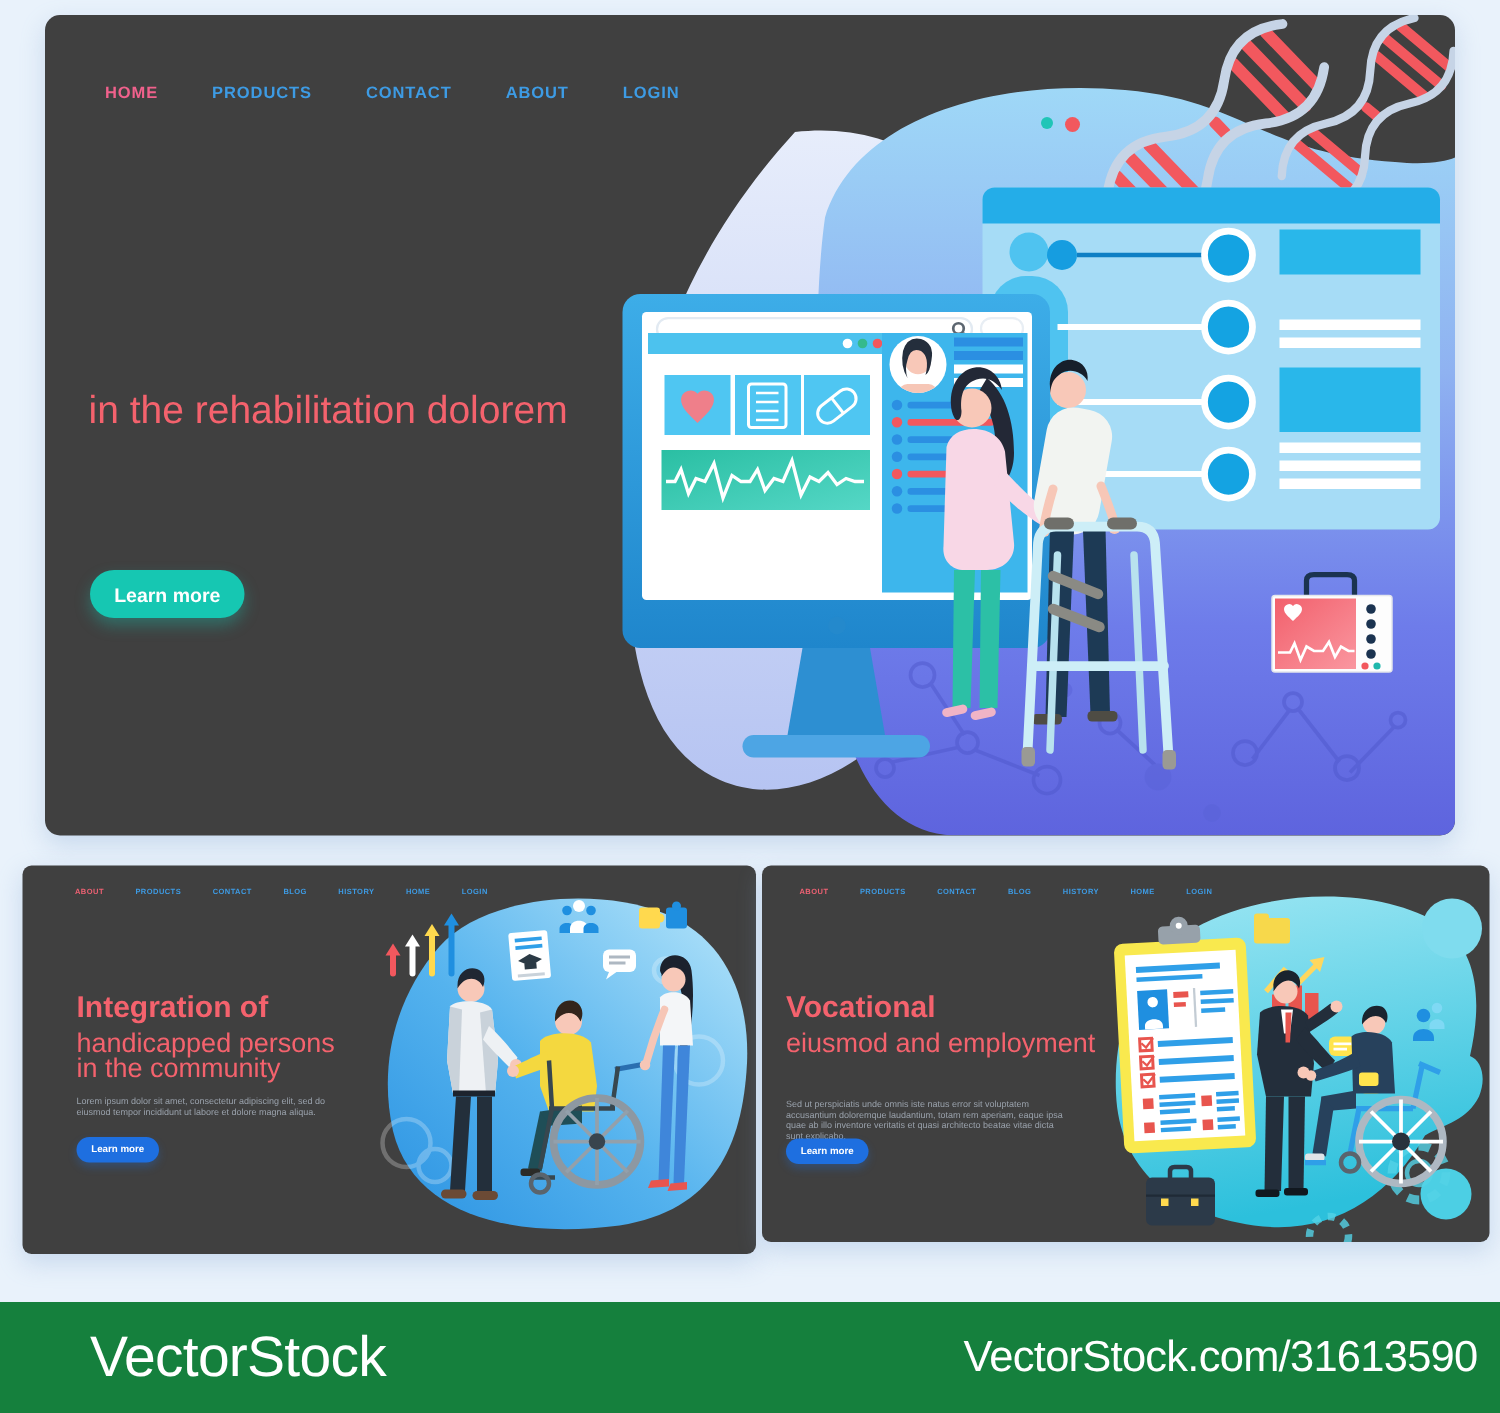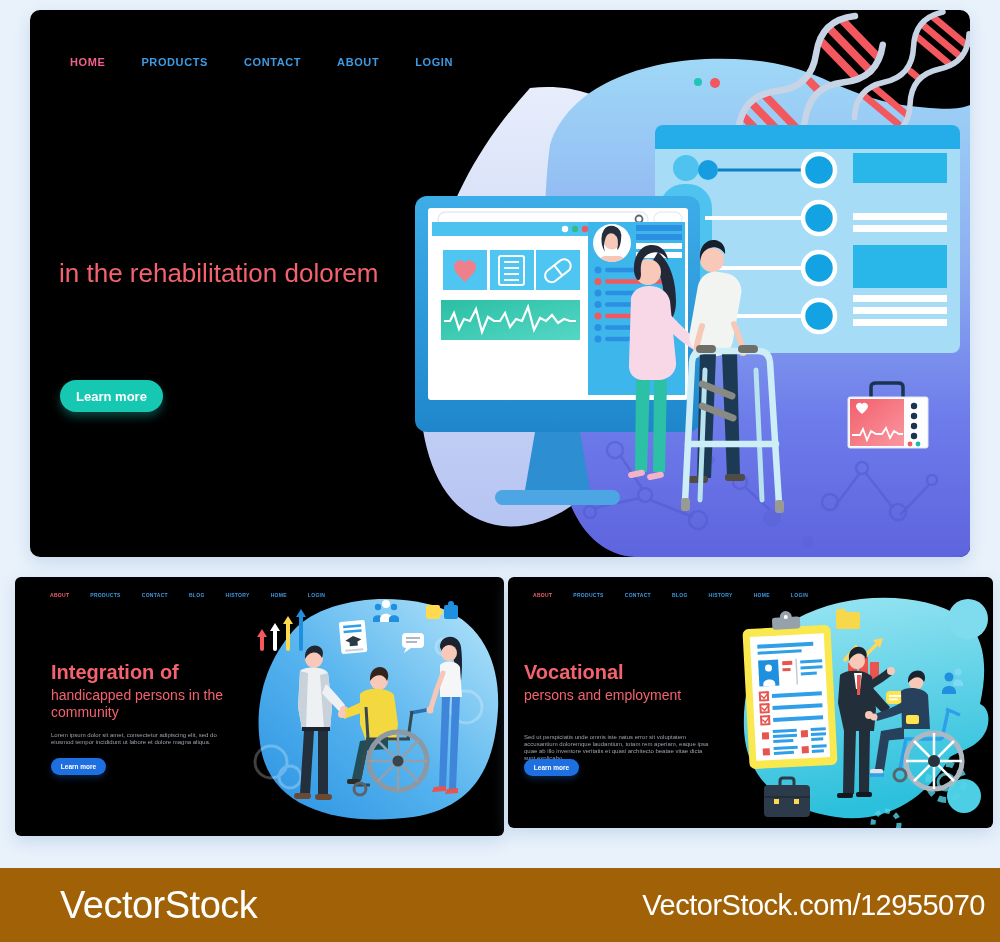--- a/index.html
+++ b/index.html
@@ -1,18 +1,18 @@
 <!DOCTYPE html>
 <html><head>
 <meta charset="utf-8">
 <style>
   html,body{margin:0;padding:0}
   body{width:1000px;height:942px;background:#e9f2fb;position:relative;overflow:hidden;
        font-family:"Liberation Sans",sans-serif;}
-  .card{position:absolute;background:#000000;box-shadow:0 6px 16px rgba(130,165,210,.32)}
+  .card{position:absolute;background:#404040;box-shadow:0 6px 16px rgba(130,165,210,.32)}
   #hero{left:30px;top:10px;width:940px;height:547px;border-radius:10px;overflow:hidden}
   #card-a{left:15px;top:577px;width:489px;height:259px;border-radius:6px;overflow:hidden}
   #card-b{left:508px;top:577px;width:485px;height:251px;border-radius:6px;overflow:hidden}
   .hero-nav{position:absolute;left:40px;top:46px;display:flex;gap:36px;font-size:11px;
             font-weight:bold;letter-spacing:.6px;z-index:3}
   .hero-nav a{color:#3d9be4;text-decoration:none;cursor:pointer}
   .hero-nav a.active{color:#f0618c}
   .h-title{position:absolute;left:29px;top:196px;font-size:40px;font-weight:bold;color:#f4626d;letter-spacing:-.5px;z-index:3}
   .h-sub{position:absolute;left:29px;top:248px;font-size:26px;color:#f4626d;z-index:3}
   .h-body{position:absolute;left:28px;top:293px;width:392px;font-size:12.5px;line-height:15.5px;color:#99a1ab;z-index:3}
@@ -20,36 +20,36 @@
             background:#16c7b2;color:#fff;font-size:13px;font-weight:bold;font-family:inherit;cursor:pointer;
             box-shadow:0 5px 10px rgba(22,199,178,.35);z-index:3}
   .mini-nav{position:absolute;display:flex;gap:21px;font-size:5px;font-weight:bold;letter-spacing:.3px;z-index:3}
   .mini-nav a{color:#3d9be4;text-decoration:none;cursor:pointer}
   .mini-nav a.active{color:#ef6173}
   #card-a .mini-nav{left:35px;top:15px}
   #card-b .mini-nav{left:25px;top:15px}
   .m-title{position:absolute;font-size:20px;font-weight:bold;color:#f4626d;z-index:3}
   #card-a .m-title{left:36px;top:84px}
   #card-b .m-title{left:16px;top:84px}
-  .m-sub{position:absolute;font-size:14px;color:#f4626d;line-height:17px;z-index:3}
+  .m-sub{position:absolute;font-size:18px;color:#f4626d;line-height:17px;z-index:3}
   #card-a .m-sub{left:36px;top:110px;width:190px}
   #card-b .m-sub{left:16px;top:110px;width:230px}
   .m-body{position:absolute;font-size:6px;line-height:6.9px;color:#99a1ab;z-index:3}
   #card-a .m-body{left:36px;top:155px;width:190px}
   #card-b .m-body{left:16px;top:157px;width:186px}
   .cta-blue{position:absolute;width:55px;height:17px;border:none;border-radius:9px;background:#1e6fe0;
             color:#fff;font-size:6.5px;font-weight:bold;font-family:inherit;cursor:pointer;z-index:3;
             box-shadow:0 3px 6px rgba(30,111,224,.3)}
   #card-a .cta-blue{left:36px;top:181px}
   #card-b .cta-blue{left:16px;top:182px}
   .art{position:absolute;z-index:1}
   #hero .art{left:370px;top:0;width:570px;height:547px}
   #card-a .art{left:233px;top:12px;width:256px;height:242px}
   #card-b .art{left:228px;top:12px;width:257px;height:244px}
-  footer{position:absolute;left:0;top:868px;width:1000px;height:74px;background:#a16207;color:#fff;
+  footer{position:absolute;left:0;top:868px;width:1000px;height:74px;background:#15803d;color:#fff;
          display:flex;align-items:center;justify-content:space-between;box-sizing:border-box;
          padding:0 15px 0 60px;z-index:5}
   .wm-brand{font-size:38px;letter-spacing:-.5px}
   .wm-url{font-size:29px;letter-spacing:-.5px}
 </style>
 </head>
 <body>
 
 <section class="card" id="hero">
   <nav class="hero-nav">
@@ -394,21 +394,21 @@
   <nav class="mini-nav">
     <a class="active">ABOUT</a>
     <a>PRODUCTS</a>
     <a>CONTACT</a>
     <a>BLOG</a>
     <a>HISTORY</a>
     <a>HOME</a>
     <a>LOGIN</a>
   </nav>
   <div class="m-title">Vocational</div>
-  <div class="m-sub">persons and employment</div>
+  <div class="m-sub">eiusmod and employment</div>
   <div class="m-body">Sed ut perspiciatis unde omnis iste natus error sit voluptatem accusantium doloremque laudantium, totam rem aperiam, eaque ipsa quae ab illo inventore veritatis et quasi architecto beatae vitae dicta sunt explicabo.</div>
   <button class="cta-blue">Learn more</button>
 
   <svg class="art" viewBox="0 0 257 244" aria-hidden="true">
     <defs>
       <linearGradient id="g-teal" x1="0" y1="0" x2=".2" y2="1">
         <stop offset="0" stop-color="#9ce6f3"></stop>
           <stop offset="1" stop-color="#2cc0dc"></stop>
       </linearGradient>
     </defs>
@@ -529,14 +529,14 @@
       <rect x="28" y="196" width="46" height="32" rx="4" fill="#2c3a49"></rect>
       <line x1="28" y1="208" x2="74" y2="208" stroke="#1f2a36" stroke-width="1.5"></line>
       <rect x="38" y="210" width="5" height="5" fill="#ffd94e"></rect>
         <rect x="58" y="210" width="5" height="5" fill="#ffd94e"></rect>
     </g>
   </svg>
 </section>
 
 <footer>
   <span class="wm-brand">VectorStock</span>
-  <span class="wm-url">VectorStock.com/12955070</span>
+  <span class="wm-url">VectorStock.com/31613590</span>
 </footer>
 
 </body></html>

